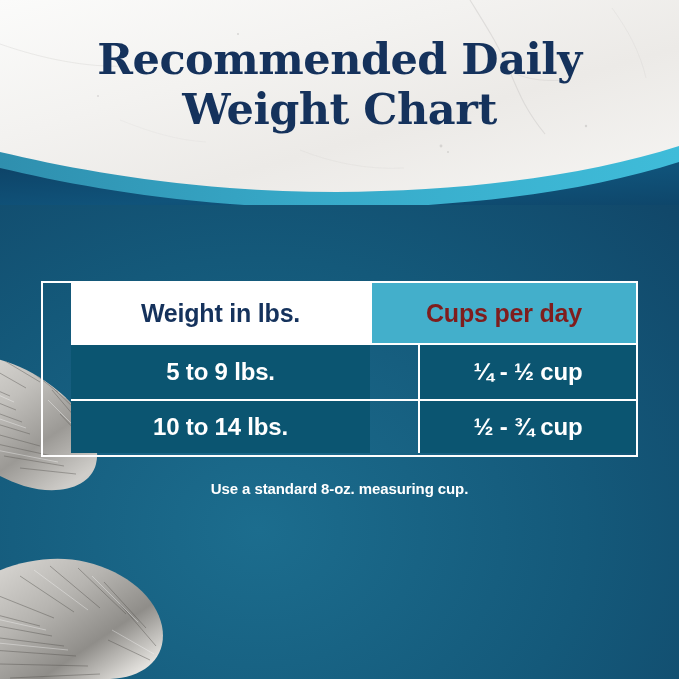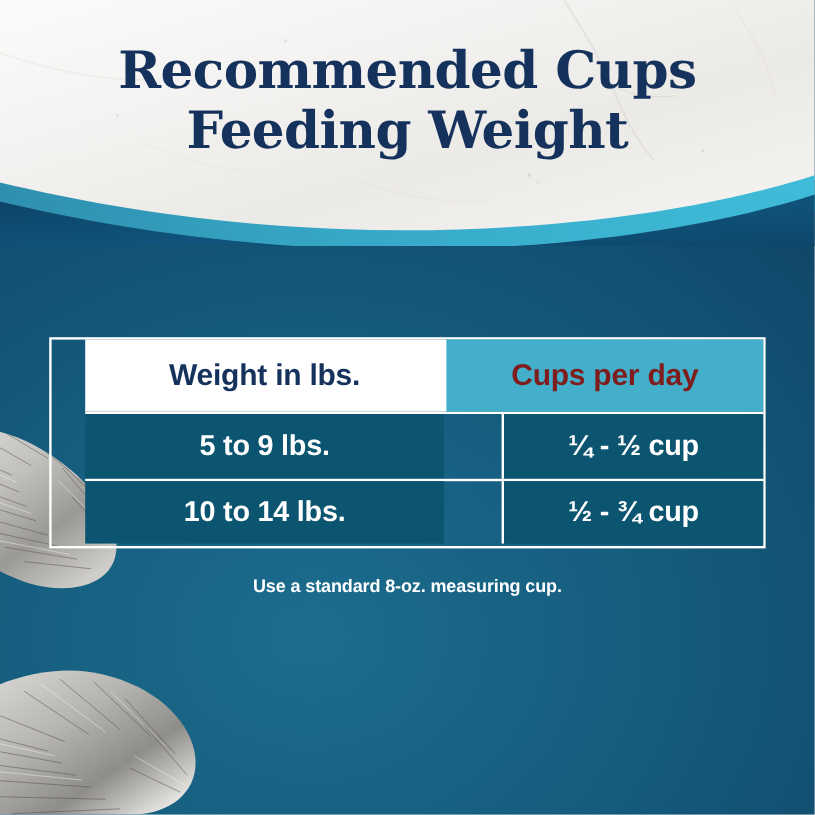--- a/index.html
+++ b/index.html
@@ -139,22 +139,22 @@
         <circle cx="98" cy="96" r="0.9"></circle>
       </g>
 
       <path d="M0,152 C60,166 130,180 230,188 C390,200 560,184 679,146 V176
                C560,214 390,230 230,218 C130,210 60,196 0,182 Z" fill="url(#tealBand)"></path>
 
       <path d="M0,168 C60,182 130,196 230,204 C390,216 560,200 679,162 V205 H0 Z" fill="url(#navyBand)"></path>
     </svg>
 
     <h1 class="hero-title">
-      <span class="l1">Recommended Cups</span>
-      <span class="l2">Feeding Weight</span>
+      <span class="l1">Recommended Daily</span>
+      <span class="l2">Weight Chart</span>
     </h1>
   </div>
 
   <svg class="paws" width="210" height="349" viewBox="0 0 210 349">
     <defs>
       <linearGradient id="furA" x1="0.15" y1="0" x2="0.9" y2="0.9">
         <stop offset="0%" stop-color="#dedcd8"></stop>
         <stop offset="38%" stop-color="#c2c0bc"></stop>
         <stop offset="70%" stop-color="#9b9995"></stop>
         <stop offset="100%" stop-color="#cfcdc9"></stop>

